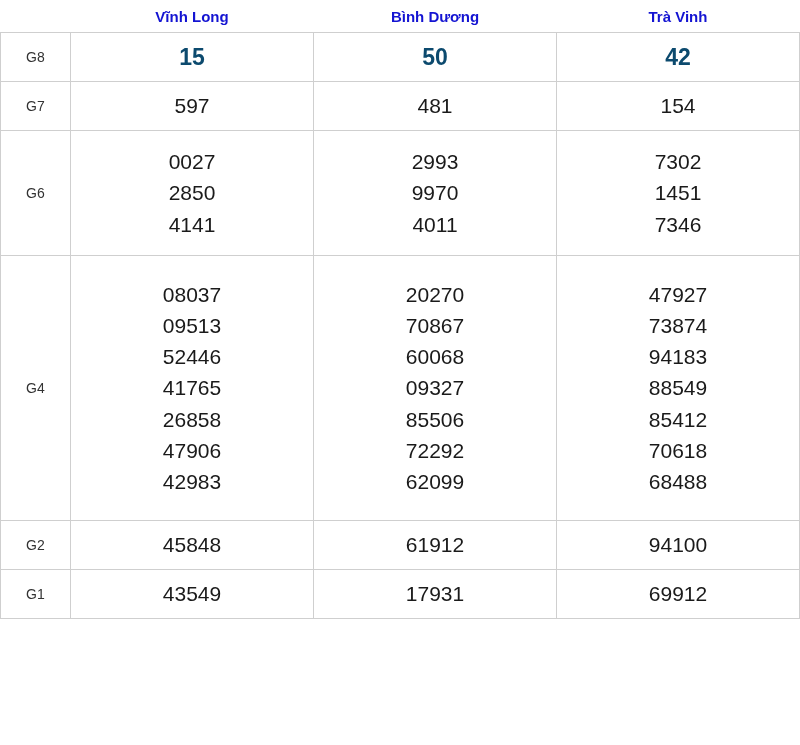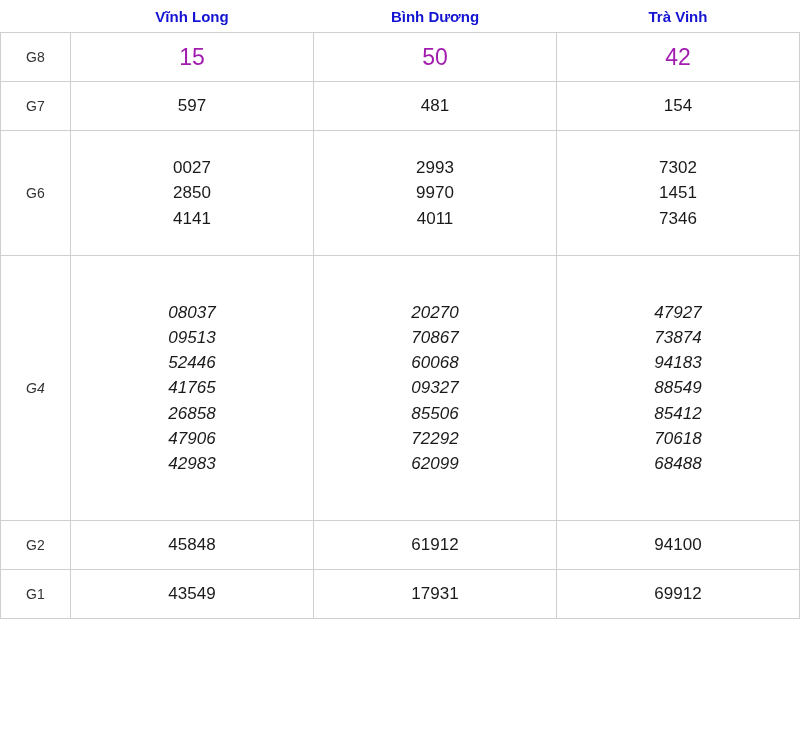--- a/index.html
+++ b/index.html
@@ -45,38 +45,38 @@
     vertical-align: middle;
     background: #ffffff;
   }
   td.label {
     font-size: 14px;
     color: #333333;
     font-weight: normal;
     letter-spacing: 0.2px;
   }
   td.nums {
-    font-size: 17px;
+    font-size: 21px;
     color: #1a1a1a;
     line-height: 1.48;
     padding: 3px 0;
     white-space: pre-line;
     font-variant-numeric: tabular-nums;
   }
   tr.r-g8 td.nums,
   tr.r-db td.nums {
-    color: #a21caf;
-    font-weight: normal;
+    color: #0c4a6e;
+    font-weight: bold;
   }
   tr.r-g8 td.nums { font-size: 23px; }
 
   tr.r-g8 td, tr.r-g7 td, tr.r-g5 td,
   tr.r-g2 td, tr.r-g1 td, tr.r-db td { height: 42px; }
   tr.r-g6 td { height: 118px; }
-  tr.r-g4 td { height: 258px; font-style: italic; }
+  tr.r-g4 td { height: 258px; }
   tr.r-g3 td { height: 77px; }
 </style>
 </head>
 <body>
 
 <div class="lottery-wrap">
   <table class="lottery">
     <colgroup>
       <col class="label-col">
       <col class="prov-col">

